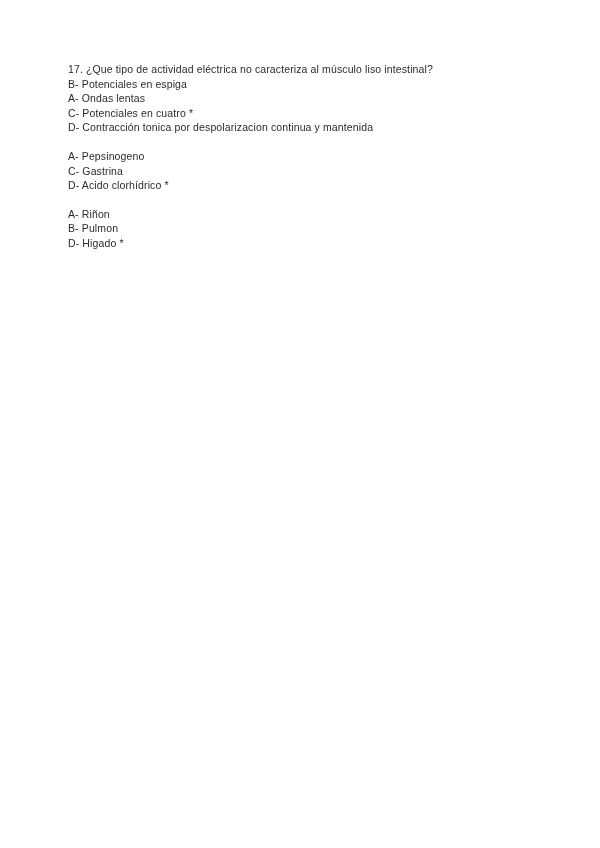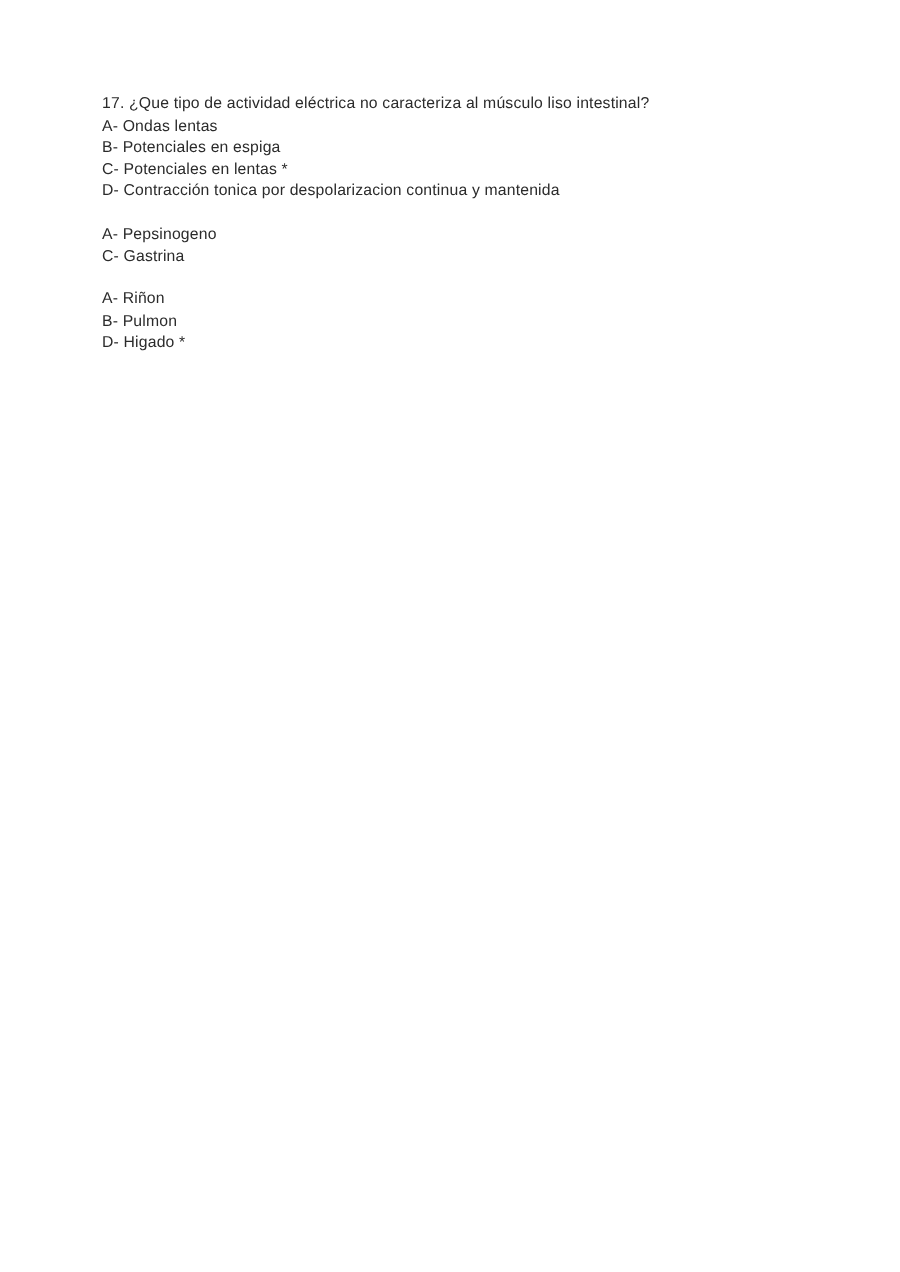--- a/index.html
+++ b/index.html
@@ -57,31 +57,32 @@
 </style>
 </head>
 <body>
 
 <div class="page">
   <div class="doc-body">
 
     <div class="question-block">
       <p class="q-prompt">17. ¿Que tipo de actividad eléctrica no caracteriza al músculo liso intestinal?</p>
       <ul class="q-options">
+        <li class="q-option">B- Potenciales en espiga</li>
         <li class="q-option">A- Ondas lentas</li>
-        <li class="q-option">B- Potenciales en espiga</li>
-        <li class="q-option">C- Potenciales en lentas *</li>
+        <li class="q-option">C- Potenciales en cuatro *</li>
         <li class="q-option">D- Contracción tonica por despolarizacion continua y mantenida</li>
       </ul>
     </div>
 
     <div class="question-block">
       <ul class="q-options">
         <li class="q-option">A- Pepsinogeno</li>
         <li class="q-option">C- Gastrina</li>
+        <li class="q-option">D- Acido clorhídrico *</li>
       </ul>
     </div>
 
     <div class="question-block">
       <ul class="q-options">
         <li class="q-option">A- Riñon</li>
         <li class="q-option">B- Pulmon</li>
         <li class="q-option">D- Higado *</li>
       </ul>
     </div>

